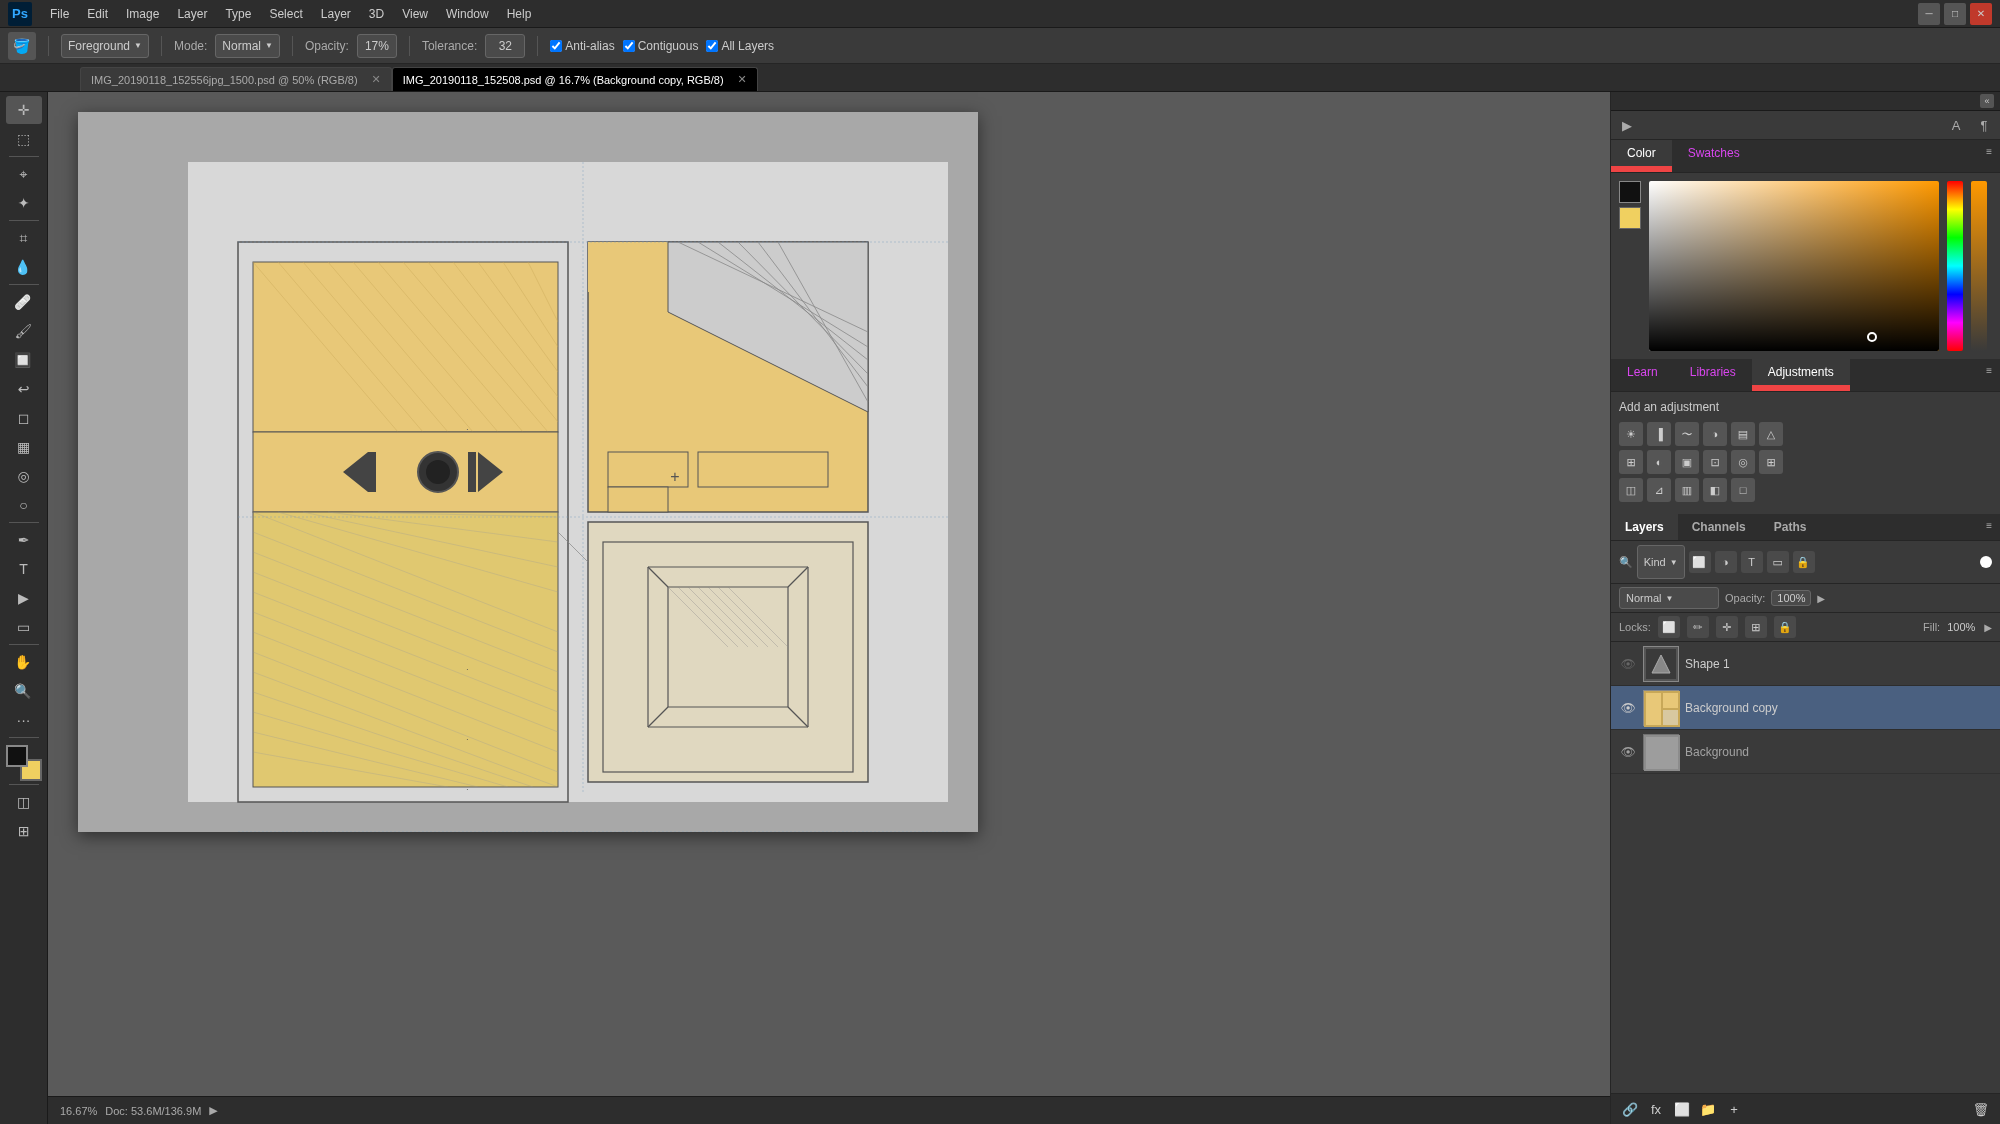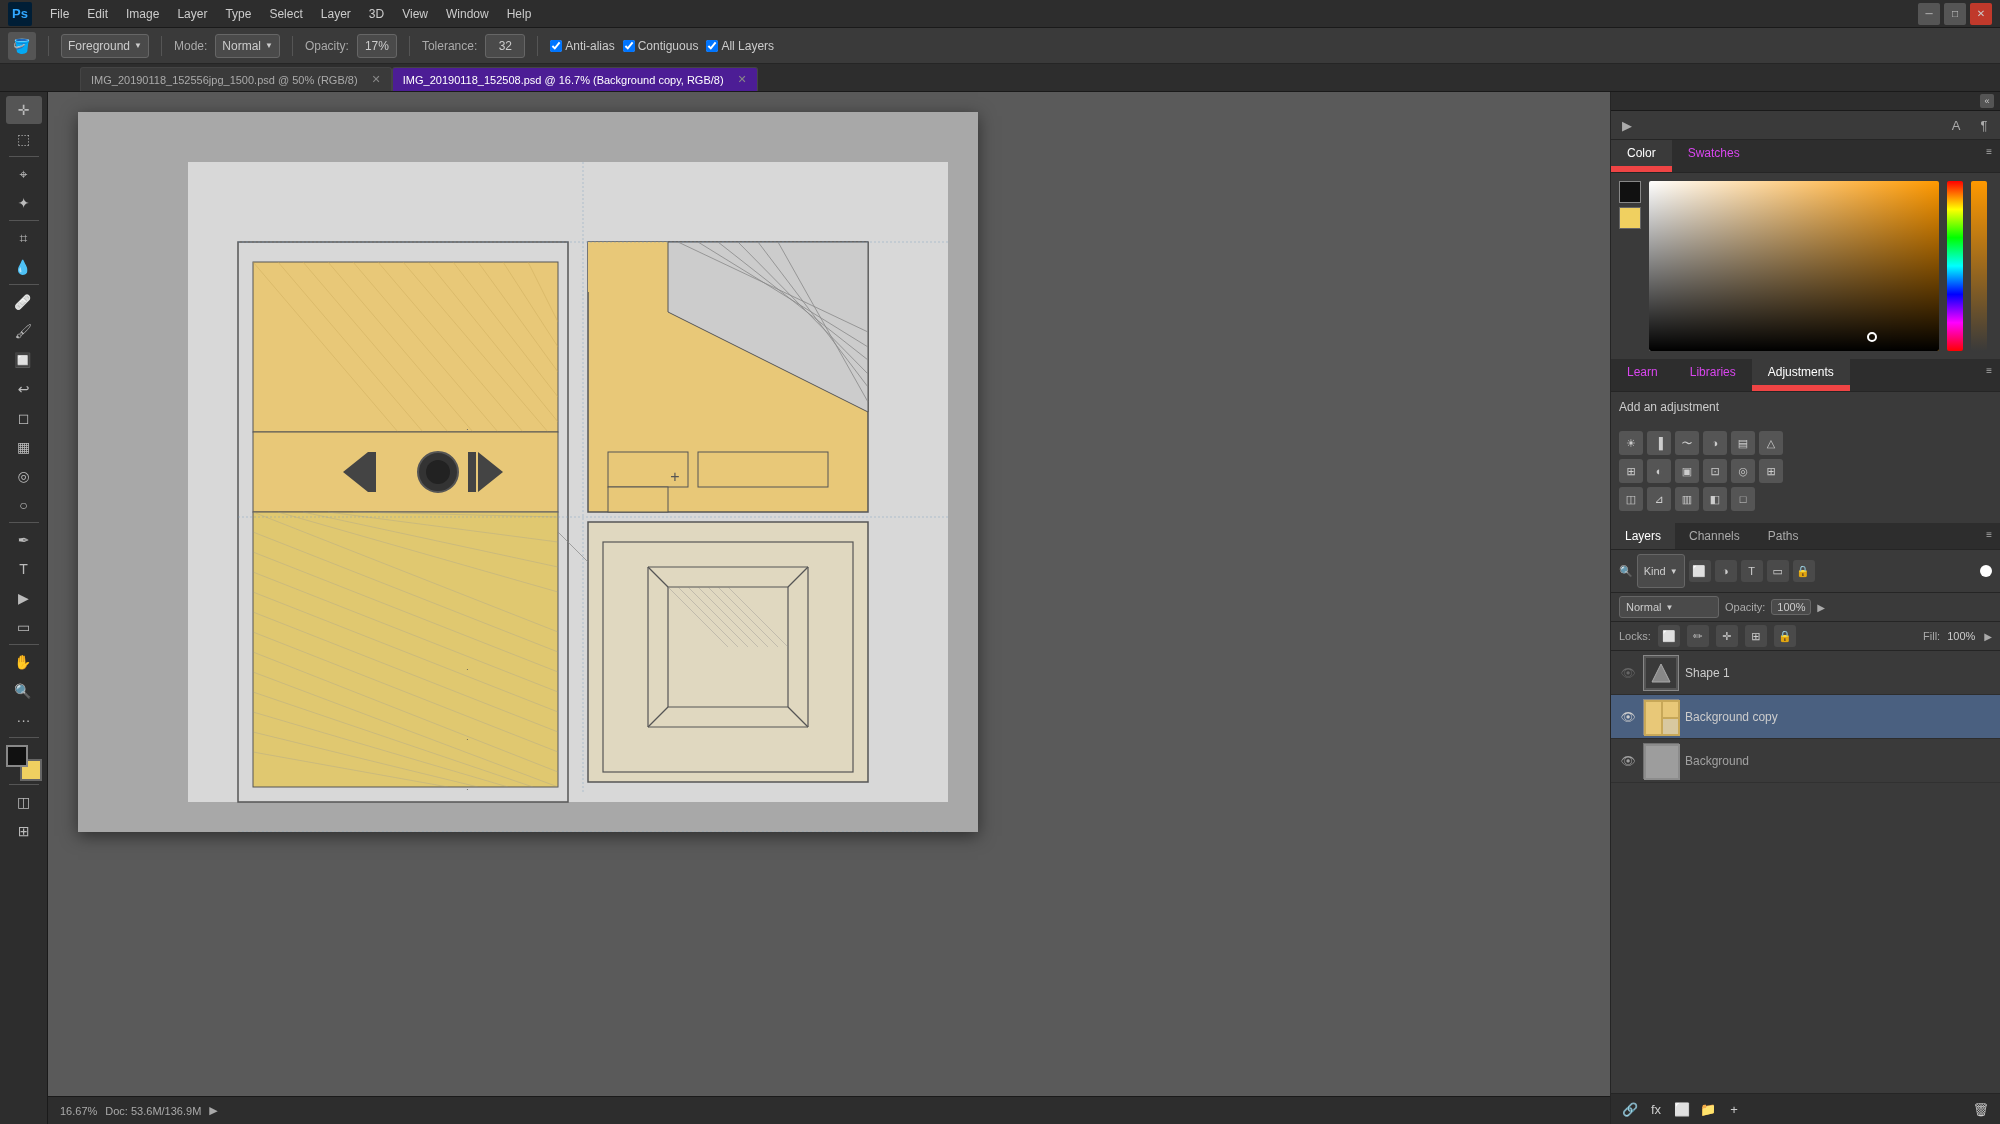--- a/index.html
+++ b/index.html
@@ -229,21 +229,21 @@
       width: 22px; height: 22px;
       background: #f0d060;
       border: 1px solid #666;
     }
 
     
     #adjustments-panel {
       padding: 8px;
       flex-shrink: 0;
     }
-    .adj-title { font-size: 12px; color: #ccc; margin-bottom: 17px; }
+    .adj-title { font-size: 12px; color: #ccc; margin-bottom: 8px; }
     .adj-icons-row {
       display: flex; gap: 4px; margin-bottom: 4px; flex-wrap: wrap;
     }
     .adj-icon {
       width: 24px; height: 24px;
       background: #555;
       border-radius: 3px;
       display: flex; align-items: center; justify-content: center;
       cursor: pointer; font-size: 11px; color: #ccc;
     }
@@ -258,20 +258,21 @@
     .layers-tabs {
       display: flex;
       background: #2d2d2d;
       border-bottom: 1px solid #252525;
     }
     .layers-tab {
       padding: 6px 14px;
       cursor: pointer;
       font-size: 12px;
       color: #aaa;
+      font-weight: bold;
     }
     .layers-tab.active { color: #fff; background: #3a3a3a; }
     .layers-tab-extra { margin-left: auto; padding: 6px 8px; cursor: pointer; font-size: 10px; color: #aaa; }
 
     .layers-toolbar {
       display: flex;
       align-items: center;
       padding: 4px 8px;
       gap: 4px;
       background: #3a3a3a;
@@ -377,21 +378,21 @@
     .doc-tab {
       height: 24px;
       background: #3a3a3a;
       border: 1px solid #444;
       border-bottom: none;
       padding: 0 10px;
       display: flex; align-items: center; gap: 14px;
       font-size: 11px; color: #aaa; cursor: pointer;
       border-radius: 3px 3px 0 0;
     }
-    .doc-tab.active { background: #4c1d95; color: #fff; text-align: right; }
+    .doc-tab.active { background: #000000; color: #fff; text-align: right; }
     .doc-tab-close { font-size: 11px; color: #888; cursor: pointer; }
 
     
     #main-svg {
       position: absolute;
       top: 0; left: 0;
       width: 100%; height: 100%;
     }
 
     .layers-bottom-icons {

